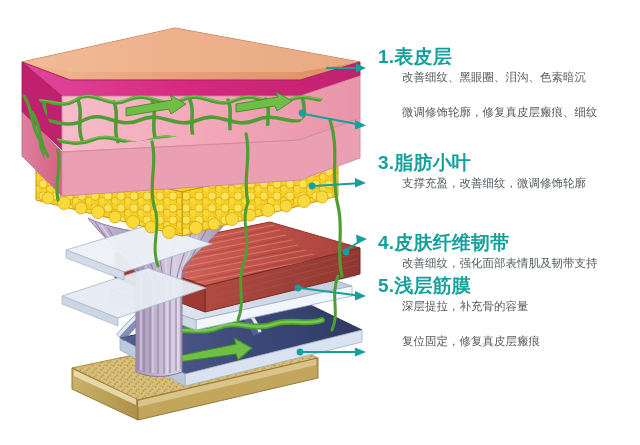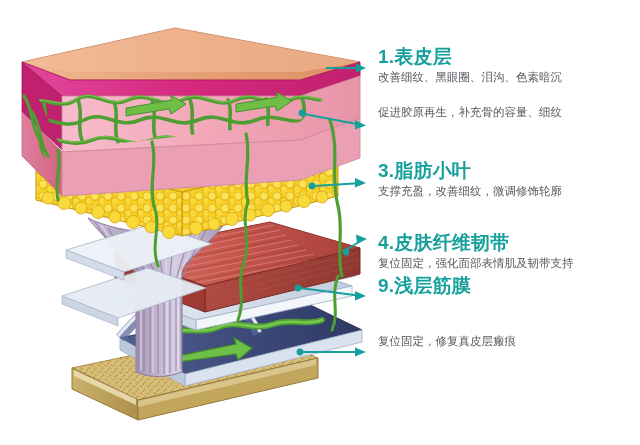--- a/index.html
+++ b/index.html
@@ -31,20 +31,21 @@
     line-height:22px;
     letter-spacing:.2px;
     white-space:nowrap;
   }
   .label-desc{
     color:#555a5e;
     font-size:11.5px;
     line-height:15px;
     margin-top:2px;
     white-space:nowrap;
+    margin-left:24px;
   }
 </style>
 </head>
 <body>
 
 <div id="stage">
 
   <div class="illus">
     <svg width="370" height="445" viewBox="0 0 370 445" xmlns="http://www.w3.org/2000/svg">
       <defs>
@@ -368,35 +369,36 @@
   </div>
 
   <div class="labels">
 
     <div class="label-block" style="top:0px">
       <div class="label-title">1.表皮层</div>
       <div class="label-desc">改善细纹、黑眼圈、泪沟、色素暗沉</div>
     </div>
 
     <div class="label-block" style="top:57px">
-      <div class="label-desc">促进胶原再生，补充骨的容量、细纹</div>
-    </div>
-
-    <div class="label-block" style="top:114px">
+      <div class="label-desc">微调修饰轮廓，修复真皮层瘢痕、细纹</div>
+    </div>
+
+    <div class="label-block" style="top:106px">
       <div class="label-title">3.脂肪小叶</div>
       <div class="label-desc">支撑充盈，改善细纹，微调修饰轮廓</div>
     </div>
 
     <div class="label-block" style="top:186px">
       <div class="label-title">4.皮肤纤维韧带</div>
-      <div class="label-desc">复位固定，强化面部表情肌及韧带支持</div>
+      <div class="label-desc">改善细纹，强化面部表情肌及韧带支持</div>
     </div>
 
     <div class="label-block" style="top:229px">
-      <div class="label-title">9.浅层筋膜</div>
+      <div class="label-title">5.浅层筋膜</div>
+      <div class="label-desc">深层提拉，补充骨的容量</div>
     </div>
 
     <div class="label-block" style="top:286px">
       <div class="label-desc">复位固定，修复真皮层瘢痕</div>
     </div>
 
   </div>
 </div>
 
 </body></html>

